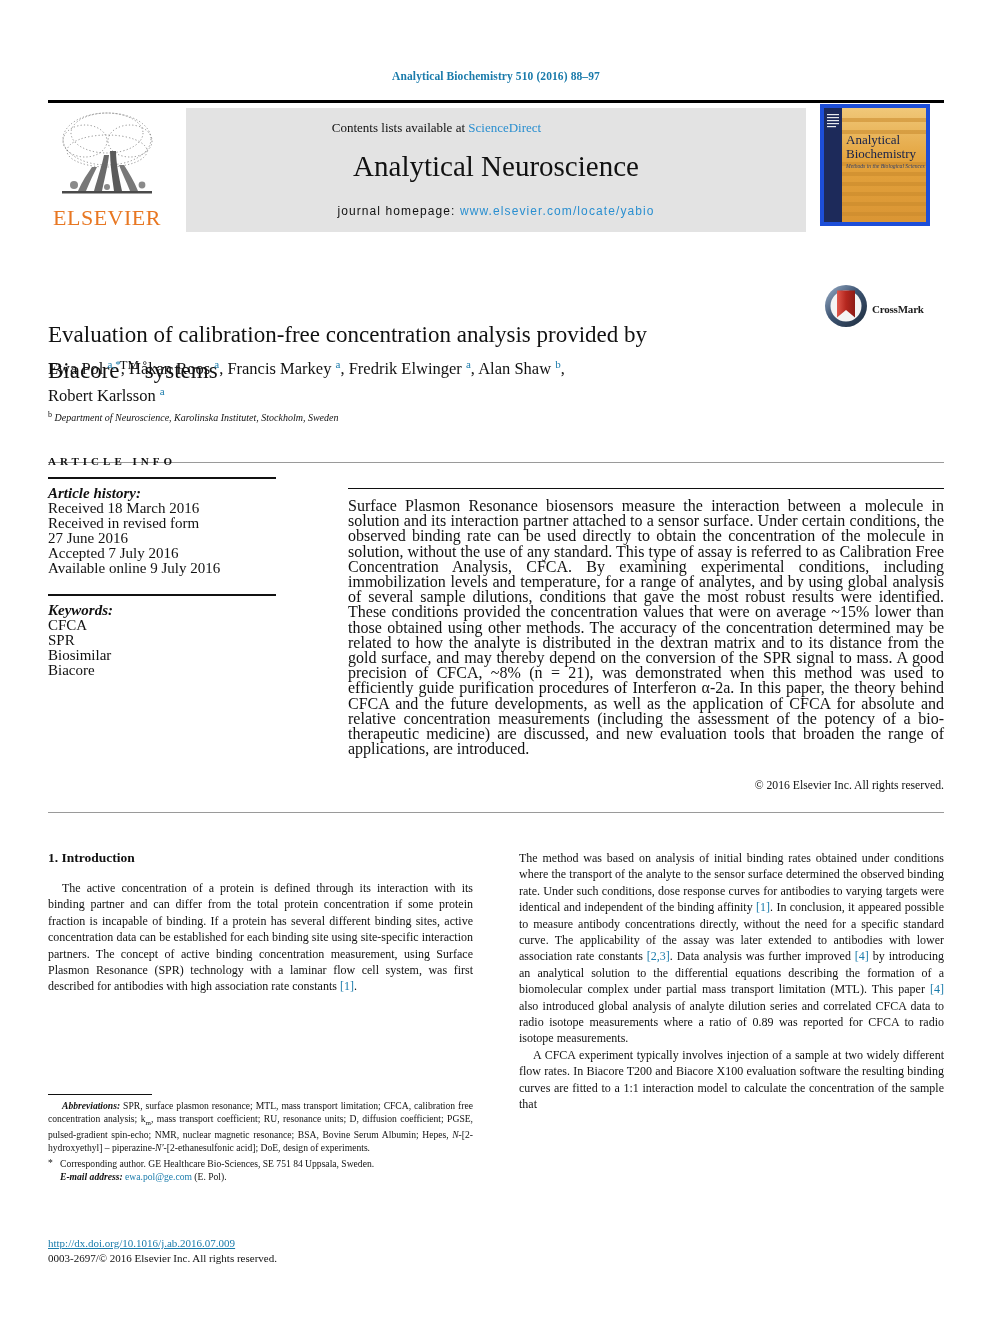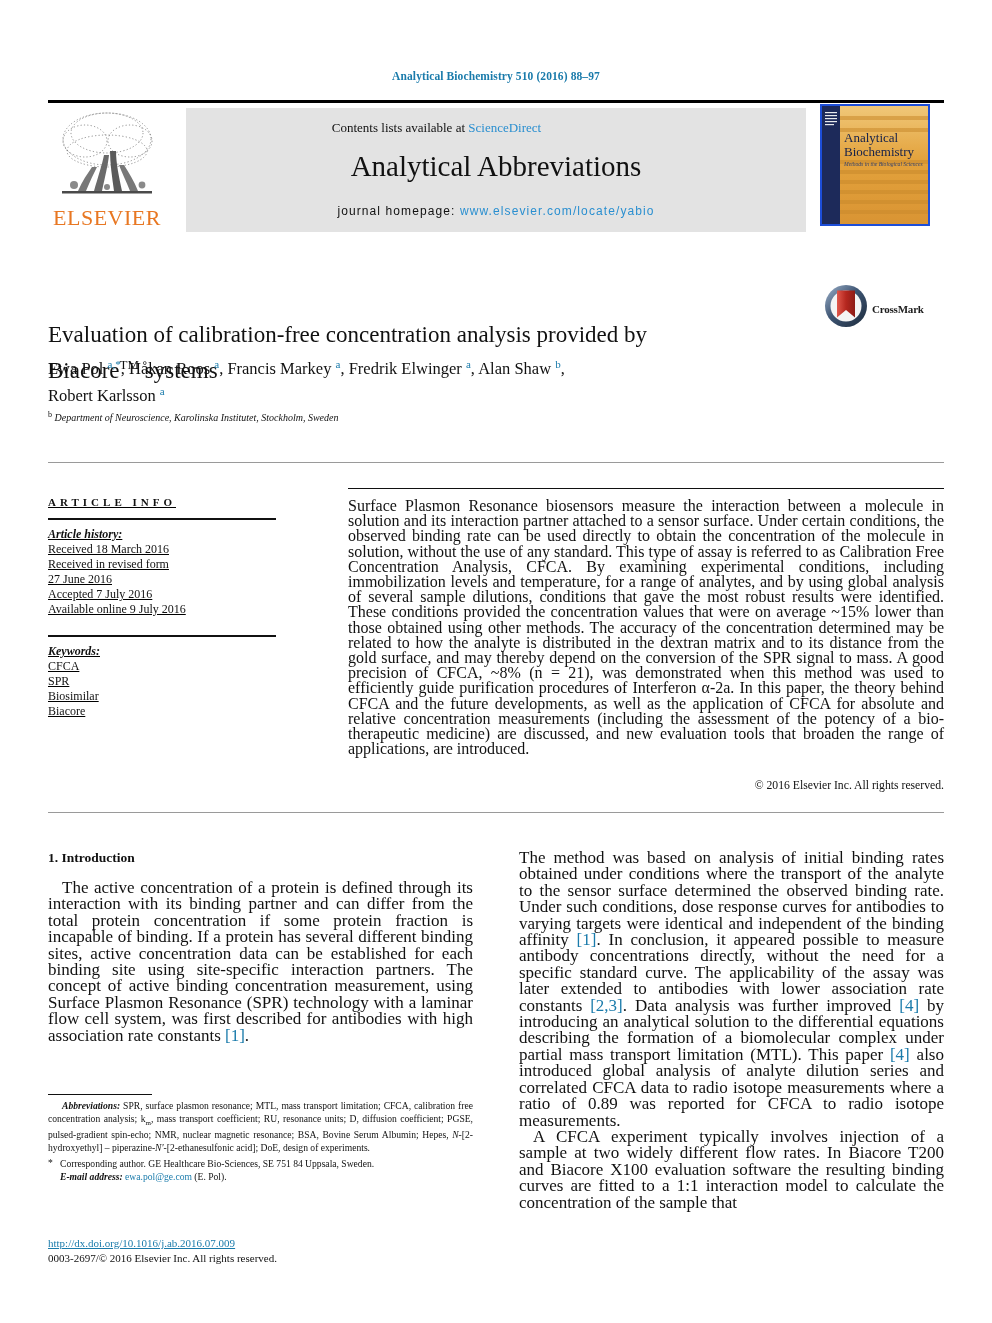--- a/index.html
+++ b/index.html
@@ -115,21 +115,21 @@
     color: #2a8fd0;
   }
 
   
   .cover-thumb {
     position: absolute;
     left: 772px; top: 4px;
     width: 110px;
     height: 122px;
     background: #ffffff;
-    border: 2px solid #1d4ed8;
+    border: 4px solid #1d4ed8;
     box-sizing: border-box;
     overflow: hidden;
   }
 
   
   .title-wrap {
     position: absolute;
     left: 48px; top: 288px;
     width: 760px;
     margin-top: 32px;
@@ -198,42 +198,41 @@
     width: 896px;
     height: 1px;
     background: #9a9a9a;
   }
   .hr-thin.top-info { top: 462px; }
   .hr-thin.bottom-abs { top: 812px; }
 
   
   .info-col {
     position: absolute;
-    left: 48px; top: 496px;
+    left: 48px; top: 455px;
     width: 265px;
-    text-decoration: underline;
   }
   .sec-head {
     font-family: "Liberation Serif", serif;
     font-size: 11px;
     font-weight: bold;
     letter-spacing: 4px;
     color: #111;
     text-transform: uppercase;
   }
   .rule-dark {
     margin-top: 10px;
     width: 228px;
     height: 2px;
     background: #111;
   }
   .info-group {
     margin-top: 7px;
     font-family: "Liberation Serif", serif;
-    font-size: 12px;
+    font-size: 15px;
     line-height: 15px;
     color: #111;
   }
   .info-group .ital {
     font-style: italic;
     font-weight: bold;
   }
   .rule-dark2 {
     margin-top: 18px;
     width: 228px;
@@ -282,21 +281,21 @@
   }
   .body-head {
     font-family: "Liberation Serif", serif;
     font-size: 13.5px;
     font-weight: bold;
     color: #111;
     margin: 0 0 14px 0;
   }
   .body-p {
     font-family: "Liberation Serif", serif;
-    font-size: 17px;
+    font-size: 12px;
     line-height: 16.4px;
     text-align: justify;
     color: #111;
     margin: 0;
   }
   .body-p + .body-p { text-indent: 14px; }
   .indent { text-indent: 14px; }
   .ref { color: #1a7bab; }
 
   
@@ -381,21 +380,21 @@
           </g>
         </svg>
       </div>
       <div class="elsevier-wordmark">ELSEVIER</div>
     </div>
 
     <div class="masthead-center">
       <div class="contents-line">
         <span>Contents lists available at </span><span class="sd">ScienceDirect</span>
       </div>
-      <div class="journal-title">Analytical Abbreviations</div>
+      <div class="journal-title">Analytical Neuroscience</div>
       <div class="homepage-line">
         <span>journal homepage: </span><span class="url">www.elsevier.com/locate/yabio</span>
       </div>
     </div>
 
     <div class="cover-thumb">
       <svg viewBox="0 0 108 120" width="108" height="120" aria-hidden="true">
         <defs>
           <linearGradient id="covg" x1="0" y1="0" x2="0" y2="1">
             <stop offset="0%" stop-color="#f0c879"></stop>

